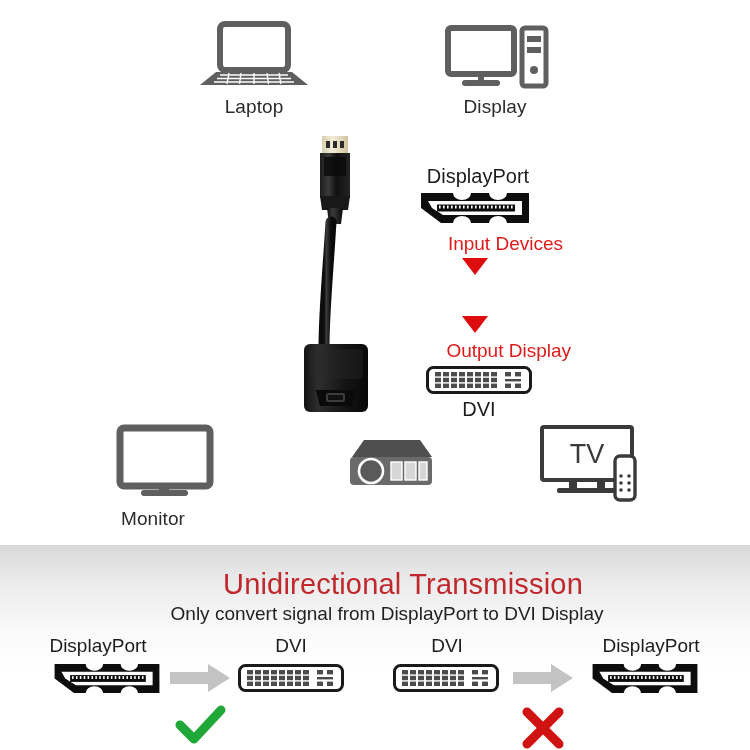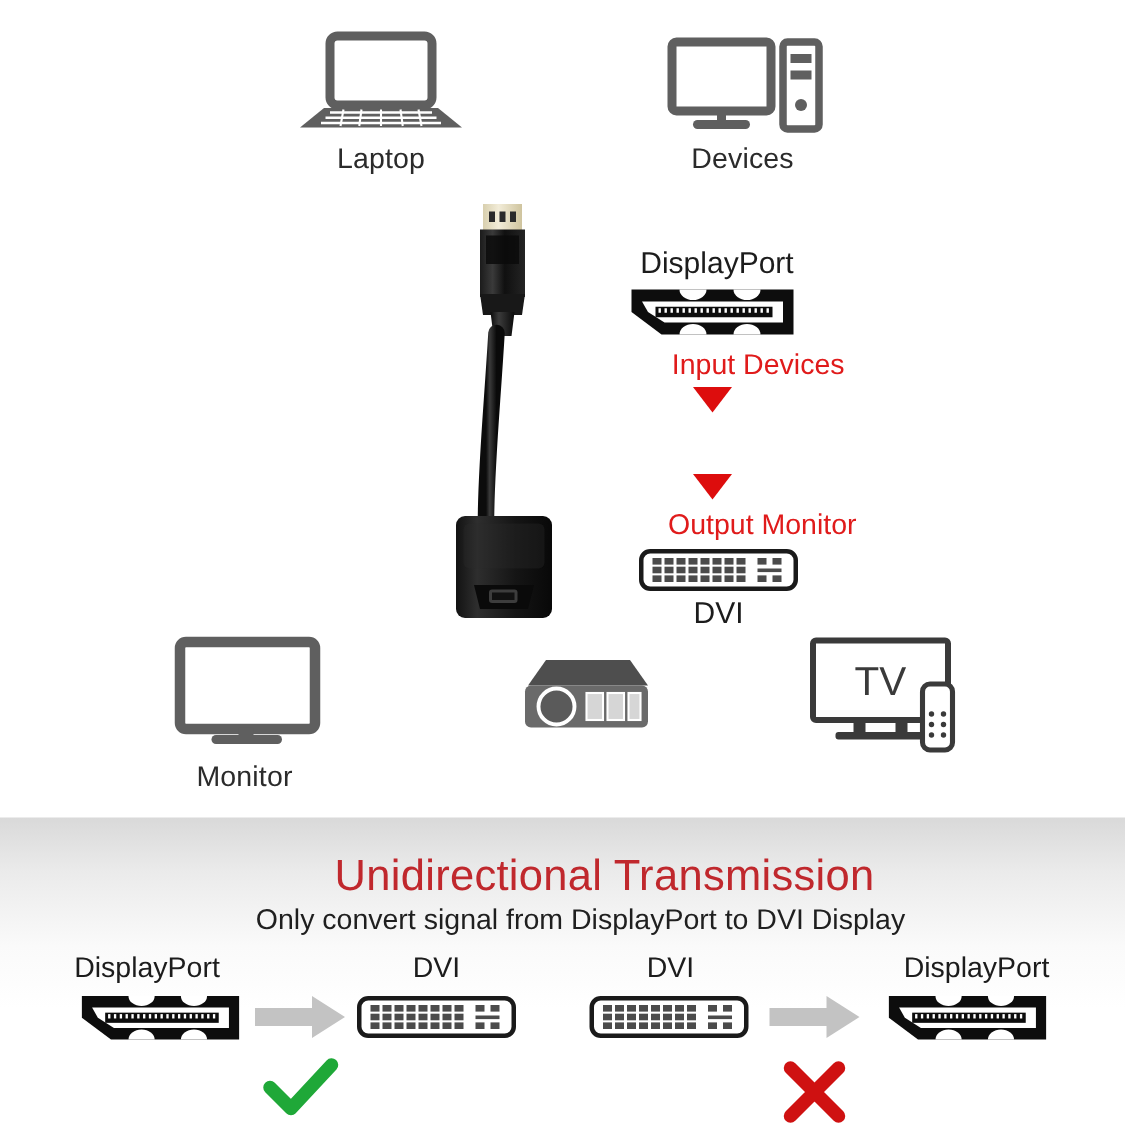--- a/index.html
+++ b/index.html
@@ -124,21 +124,21 @@
       <svg width="102" height="62" viewBox="0 0 102 62">
         <rect x="2" y="2" width="66" height="46" rx="3" ry="3" fill="none" stroke="#5f5f5f" stroke-width="6"></rect>
         <rect x="32" y="48" width="6" height="7" fill="#5f5f5f"></rect>
         <rect x="16" y="54" width="38" height="6" rx="3" fill="#5f5f5f"></rect>
         <rect x="76" y="2" width="24" height="58" rx="3" ry="3" fill="none" stroke="#5f5f5f" stroke-width="5"></rect>
         <rect x="81" y="10" width="14" height="6" fill="#5f5f5f"></rect>
         <rect x="81" y="21" width="14" height="6" fill="#5f5f5f"></rect>
         <circle cx="88" cy="44" r="4" fill="#5f5f5f"></circle>
       </svg>
     </div>
-    <div class="abs dev-label" style="left:421px; top:96px; width:148px;">Devices</div>
+    <div class="abs dev-label" style="left:421px; top:96px; width:148px;">Display</div>
 
     <div class="abs" style="left:300px; top:132px; width:110px; height:290px;">
       <svg width="110" height="290" viewBox="0 0 110 290">
         <defs>
           <linearGradient id="plugBody" x1="0" y1="0" x2="1" y2="0">
             <stop offset="0%" stop-color="#1b1b1b"></stop>
             <stop offset="28%" stop-color="#3a3a3a"></stop>
             <stop offset="55%" stop-color="#101010"></stop>
             <stop offset="100%" stop-color="#242424"></stop>
           </linearGradient>
@@ -216,21 +216,21 @@
         <path d="M70 32 A9 7 0 0 1 88 32 Z" fill="#ffffff"></path>
       </svg>
     </div>
 
     <div class="abs red-label" style="left:393px; top:233px; width:170px;">Input Devices</div>
 
     <div class="abs tri-down" style="left:462px; top:258px;"></div>
 
     <div class="abs tri-down" style="left:462px; top:316px;"></div>
 
-    <div class="abs red-label" style="left:385px; top:340px; width:186px;">Output Monitor</div>
+    <div class="abs red-label" style="left:385px; top:340px; width:186px;">Output Display</div>
 
     <div class="abs" style="left:426px; top:366px; width:106px; height:28px;">
       <svg width="106" height="28" viewBox="0 0 106 28">
         <rect x="1.5" y="1.5" width="103" height="25" rx="6" ry="6" fill="#ffffff" stroke="#1a1a1a" stroke-width="3"></rect>
         <g fill="#4b4b4b">
           <rect x="9" y="6" width="6" height="4.4"></rect>
           <rect x="17" y="6" width="6" height="4.4"></rect>
           <rect x="25" y="6" width="6" height="4.4"></rect>
           <rect x="33" y="6" width="6" height="4.4"></rect>
           <rect x="41" y="6" width="6" height="4.4"></rect>
@@ -267,21 +267,21 @@
 
     <div class="abs conn-title" style="left:394px; top:398px; width:170px;">DVI</div>
 
     <div class="abs" style="left:117px; top:425px; width:96px; height:72px;">
       <svg width="96" height="72" viewBox="0 0 96 72">
         <rect x="3" y="3" width="90" height="58" rx="4" ry="4" fill="none" stroke="#5f5f5f" stroke-width="7"></rect>
         <rect x="42" y="60" width="10" height="7" fill="#5f5f5f"></rect>
         <rect x="24" y="65" width="47" height="6" rx="3" fill="#5f5f5f"></rect>
       </svg>
     </div>
-    <div class="abs dev-label" style="left:93px; top:508px; width:140px;">Monitor</div>
+    <div class="abs dev-label" style="left:83px; top:508px; width:140px;">Monitor</div>
 
     <div class="abs" style="left:342px; top:437px; width:98px; height:58px;">
       <svg width="98" height="58" viewBox="0 0 98 58">
         <path d="M10 20 L22 3 L78 3 L90 20 Z" fill="#4e4e4e"></path>
         <rect x="8" y="20" width="82" height="28" rx="4" ry="4" fill="#6a6a6a"></rect>
         <circle cx="29" cy="34" r="12" fill="#5a5a5a" stroke="#ffffff" stroke-width="2.6"></circle>
         <rect x="49" y="25" width="11" height="18" fill="#d6d6d6" stroke="#ffffff" stroke-width="1.4"></rect>
         <rect x="63" y="25" width="11" height="18" fill="#d6d6d6" stroke="#ffffff" stroke-width="1.4"></rect>
         <rect x="77" y="25" width="8" height="18" fill="#d6d6d6" stroke="#ffffff" stroke-width="1.4"></rect>
       </svg>

